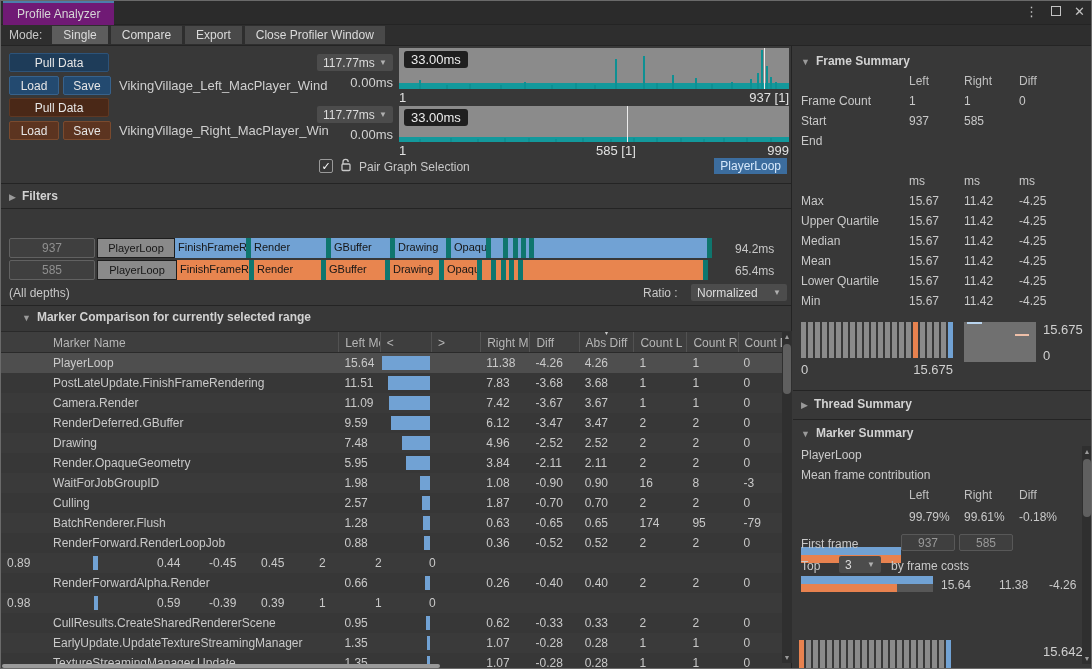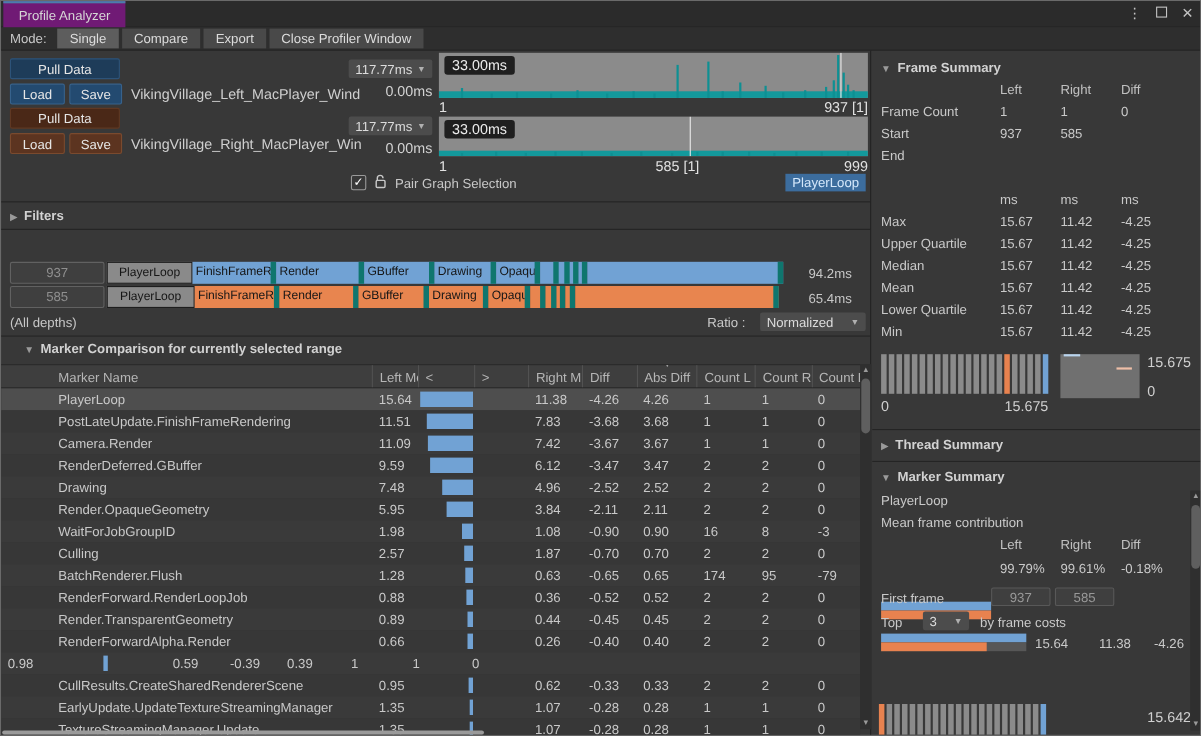--- a/index.html
+++ b/index.html
@@ -396,21 +396,20 @@
           </div>
           <div class="cell c-gt"></div>
           <div class="cell c-right">0.36</div>
           <div class="cell c-diff">-0.52</div>
           <div class="cell c-abs">0.52</div>
           <div class="cell c-cl">2</div>
           <div class="cell c-cr">2</div>
           <div class="cell c-cd">0</div>
         </div>
         <div class="trow">
-          <div class="cell c-name">Render.TransparentGeometry</div>
           <div class="cell c-left">0.89</div>
           <div class="cell c-lt">
             <div class="diffbar" style="width: 5px;"></div>
           </div>
           <div class="cell c-gt"></div>
           <div class="cell c-right">0.44</div>
           <div class="cell c-diff">-0.45</div>
           <div class="cell c-abs">0.45</div>
           <div class="cell c-cl">2</div>
           <div class="cell c-cr">2</div>

